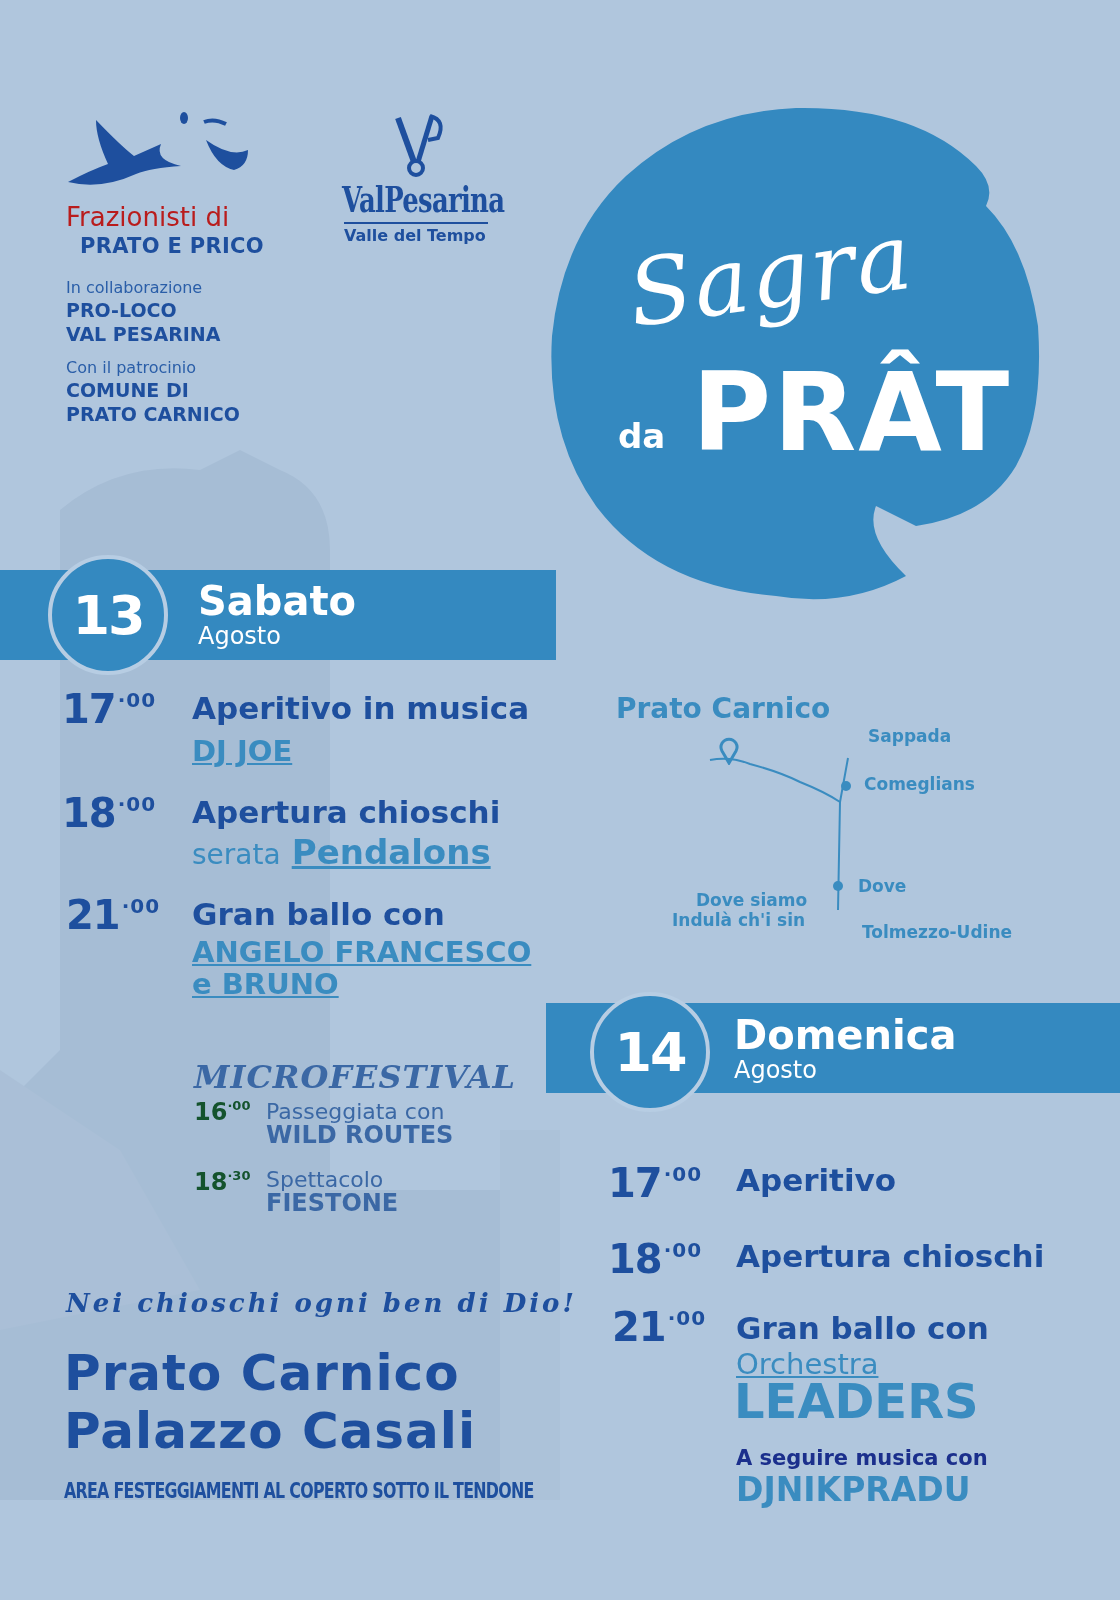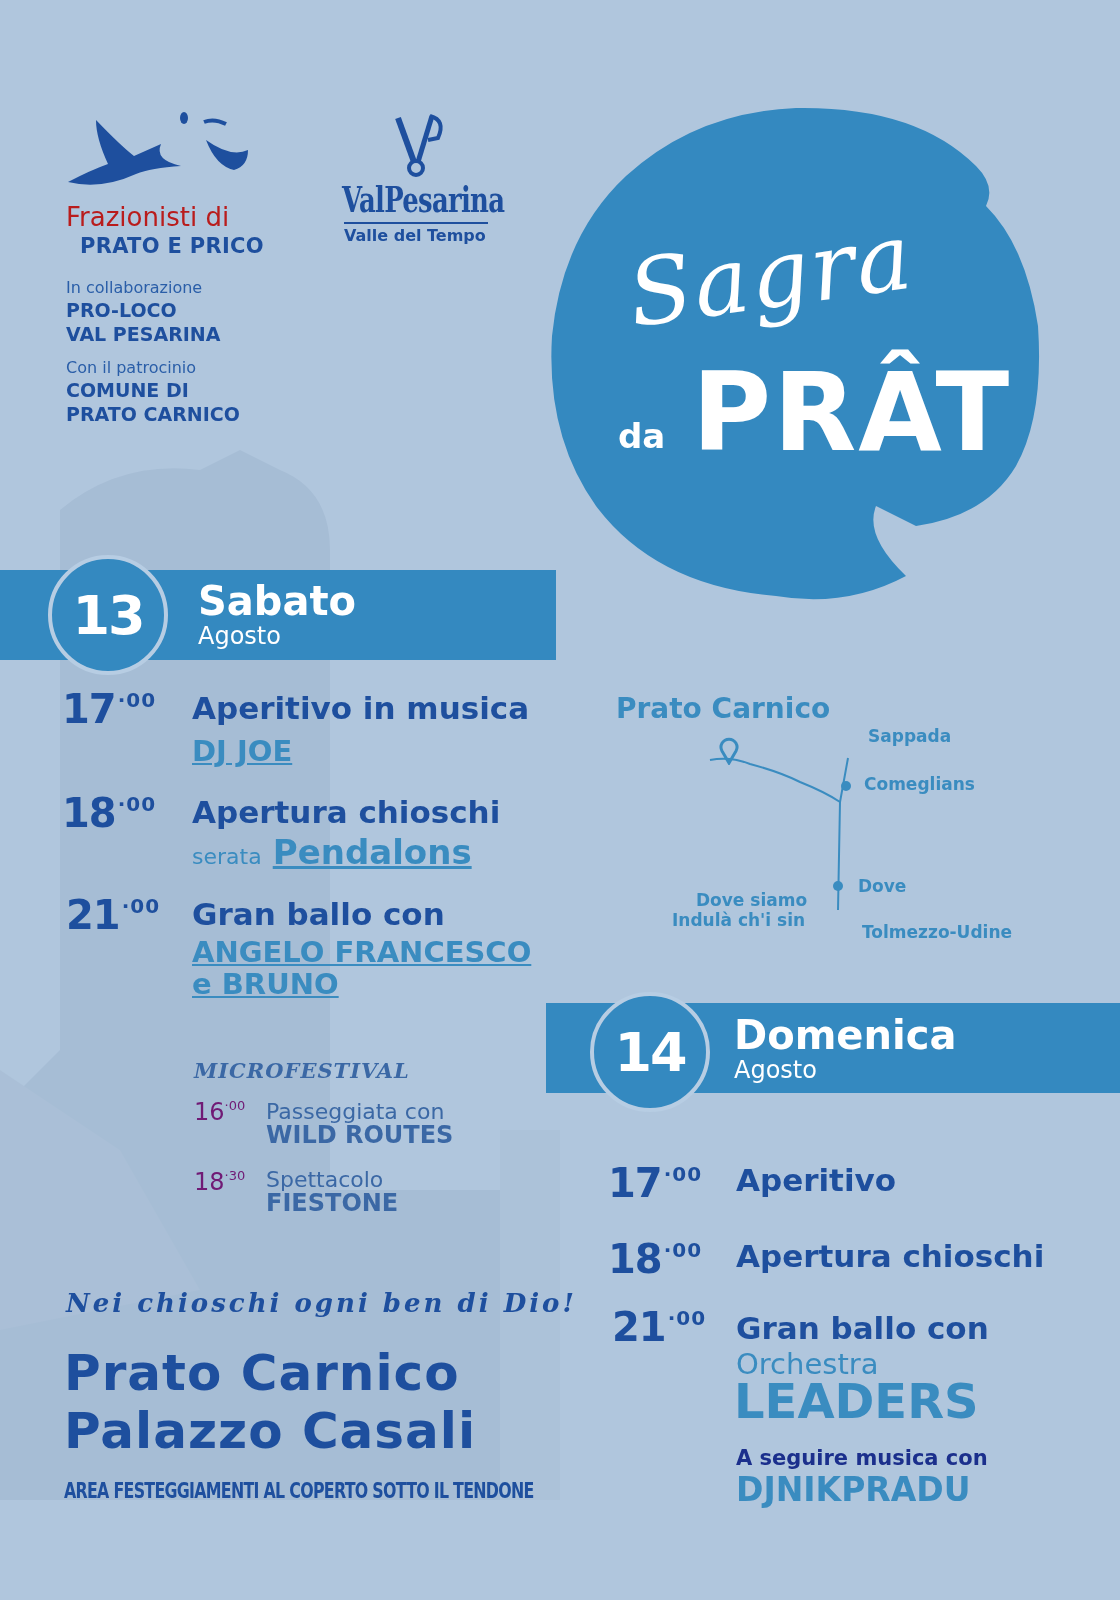--- a/index.html
+++ b/index.html
@@ -33,40 +33,40 @@
   .daybar { background: #3489c0; height: 90px; }
   .daycircle { width: 120px; height: 120px; border-radius: 50%; background: #3489c0; border: 4px solid #b7cde3; display: flex; align-items: center; justify-content: center; color: #fff; font-size: 54px; font-weight: bold; letter-spacing: -2px; }
   .dayname { color: #fff; font-size: 40px; font-weight: bold; line-height: 42px; }
   .month { color: #fff; font-size: 24px; line-height: 24px; }
 
   
   .time { font-size: 40px; font-weight: bold; color: #1e4f9e; letter-spacing: -1px; }
   .time sup { font-size: 20px; vertical-align: 16px; margin-left: 2px; letter-spacing: 1px; }
   .event { font-size: 31px; font-weight: bold; color: #1e4f9e; line-height: 36px; white-space: nowrap; }
   .act { font-size: 29px; font-weight: bold; color: #3a8cc0; line-height: 33px; white-space: nowrap; text-decoration: underline; }
-  .act-light { font-size: 22px; color: #3a8cc0; }
+  .act-light { font-size: 28px; color: #3a8cc0; }
 
   
-  .micro-title { font-family: "DejaVu Serif", serif; font-style: italic; font-weight: bold; font-size: 21px; color: #3b68a5; letter-spacing: 1px; }
-  .micro-time { font-size: 24px; font-weight: normal; color: #701a75; }
+  .micro-title { font-family: "DejaVu Serif", serif; font-style: italic; font-weight: bold; font-size: 32px; color: #3b68a5; letter-spacing: 1px; }
+  .micro-time { font-size: 24px; font-weight: bold; color: #14532d; }
   .micro-time sup { font-size: 13px; vertical-align: 10px; }
   .micro-light { font-size: 22px; color: #3b68a5; line-height: 24px; }
   .micro-bold { font-size: 24px; font-weight: bold; color: #3b68a5; line-height: 26px; }
 
   
   .tagline { font-family: "DejaVu Serif", serif; font-style: italic; font-weight: bold; font-size: 26px; color: #1e4f9e; letter-spacing: 3px; }
   .venue { font-size: 50px; font-weight: bold; color: #1e4f9e; line-height: 58px; letter-spacing: 1px; }
   .area { font-size: 22px; font-weight: bold; color: #1e4f9e; transform: scaleX(.72); transform-origin: left; white-space: nowrap; letter-spacing: -1px; }
 
   
   .map-title { font-size: 28px; font-weight: bold; color: #3a8cc0; }
   .map-label { font-size: 17px; font-weight: bold; color: #3a8cc0; }
 
   
-  .orch { font-size: 29px; color: #3a8cc0; line-height: 28px; }
+  .orch { font-size: 29px; color: #3a8cc0; line-height: 28px; text-decoration: underline; }
   .leaders { font-size: 48px; font-weight: bold; color: #3a8cc0; line-height: 50px; }
   .seguire { font-size: 21px; font-weight: bold; color: #1b2f8c; }
   .dj { font-size: 33px; font-weight: bold; color: #3a8cc0; }
 </style>
 </head>
 <body>
 
 <svg class="bg-photo" viewBox="0 0 560 1070">
   <path d="M60 620 L60 80 Q120 30 200 40 L240 20 L280 40 Q330 60 330 120 L330 760 L520 760 L520 1070 L0 1070 L0 680 Z" fill="#9fb6cf"></path>
   <path d="M0 640 L120 720 L200 860 L0 900 Z" fill="#a6bbd3"></path>

